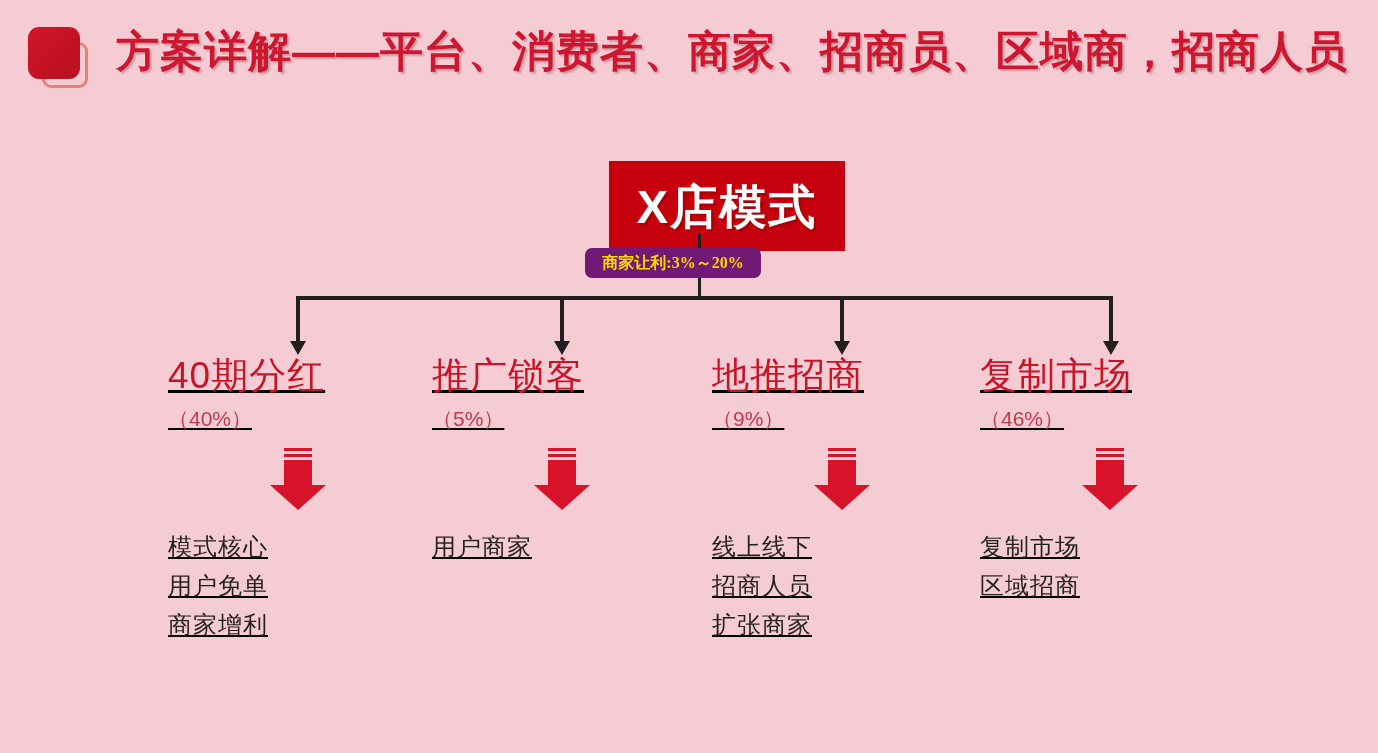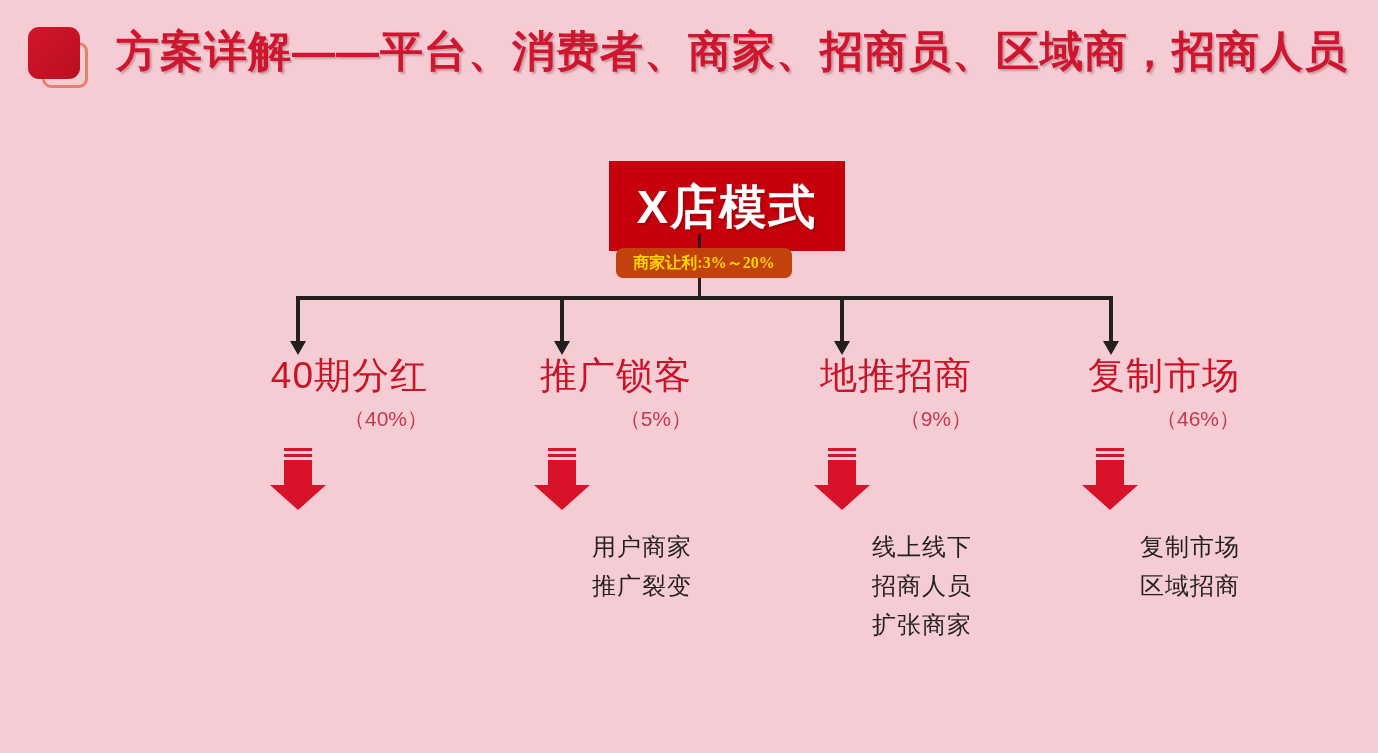--- a/index.html
+++ b/index.html
@@ -96,25 +96,25 @@
     position: absolute;
     left: 698px;
     top: 234px;
     width: 3px;
     height: 15px;
     background: #231f20;
   }
 
   .badge {
     position: absolute;
-    left: 616px;
+    left: 585px;
     top: 248px;
     width: 176px;
     height: 30px;
-    background: #c2410c;
+    background: #701a75;
     border-radius: 7px;
     display: flex;
     align-items: center;
     justify-content: center;
   }
   .badge-label {
     color: #ffd700;
     font-size: 16px;
     font-weight: bold;
     white-space: nowrap;
@@ -155,21 +155,22 @@
     border-left: 8px solid transparent;
     border-right: 8px solid transparent;
     border-top: 14px solid #231f20;
   }
 
   
   .col {
     position: absolute;
     top: 356px;
     width: 260px;
-    text-align: right;
+    text-align: left;
+    text-decoration: underline;
   }
   .col-title {
     font-size: 37px;
     font-weight: normal;
     color: #c81427;
     line-height: 1.06;
     letter-spacing: 1px;
     white-space: nowrap;
   }
   .col-pct {
@@ -265,34 +266,38 @@
 
   <div class="col" style="left:168px;">
     <div class="col-title">40期分红</div>
     <div class="col-pct">（40%）</div>
     <div class="bigarrow">
       <div class="ln ln1"></div>
       <div class="ln ln2"></div>
       <div class="shaft"></div>
       <div class="head"></div>
     </div>
+    <div class="col-lines">
+      <div class="col-line">模式核心</div>
+      <div class="col-line">用户免单</div>
+      <div class="col-line">商家增利</div>
+    </div>
   </div>
 
   <div class="col" style="left:432px;">
     <div class="col-title">推广锁客</div>
     <div class="col-pct">（5%）</div>
     <div class="bigarrow">
       <div class="ln ln1"></div>
       <div class="ln ln2"></div>
       <div class="shaft"></div>
       <div class="head"></div>
     </div>
     <div class="col-lines">
       <div class="col-line">用户商家</div>
-      <div class="col-line">推广裂变</div>
     </div>
   </div>
 
   <div class="col" style="left:712px;">
     <div class="col-title">地推招商</div>
     <div class="col-pct">（9%）</div>
     <div class="bigarrow">
       <div class="ln ln1"></div>
       <div class="ln ln2"></div>
       <div class="shaft"></div>

